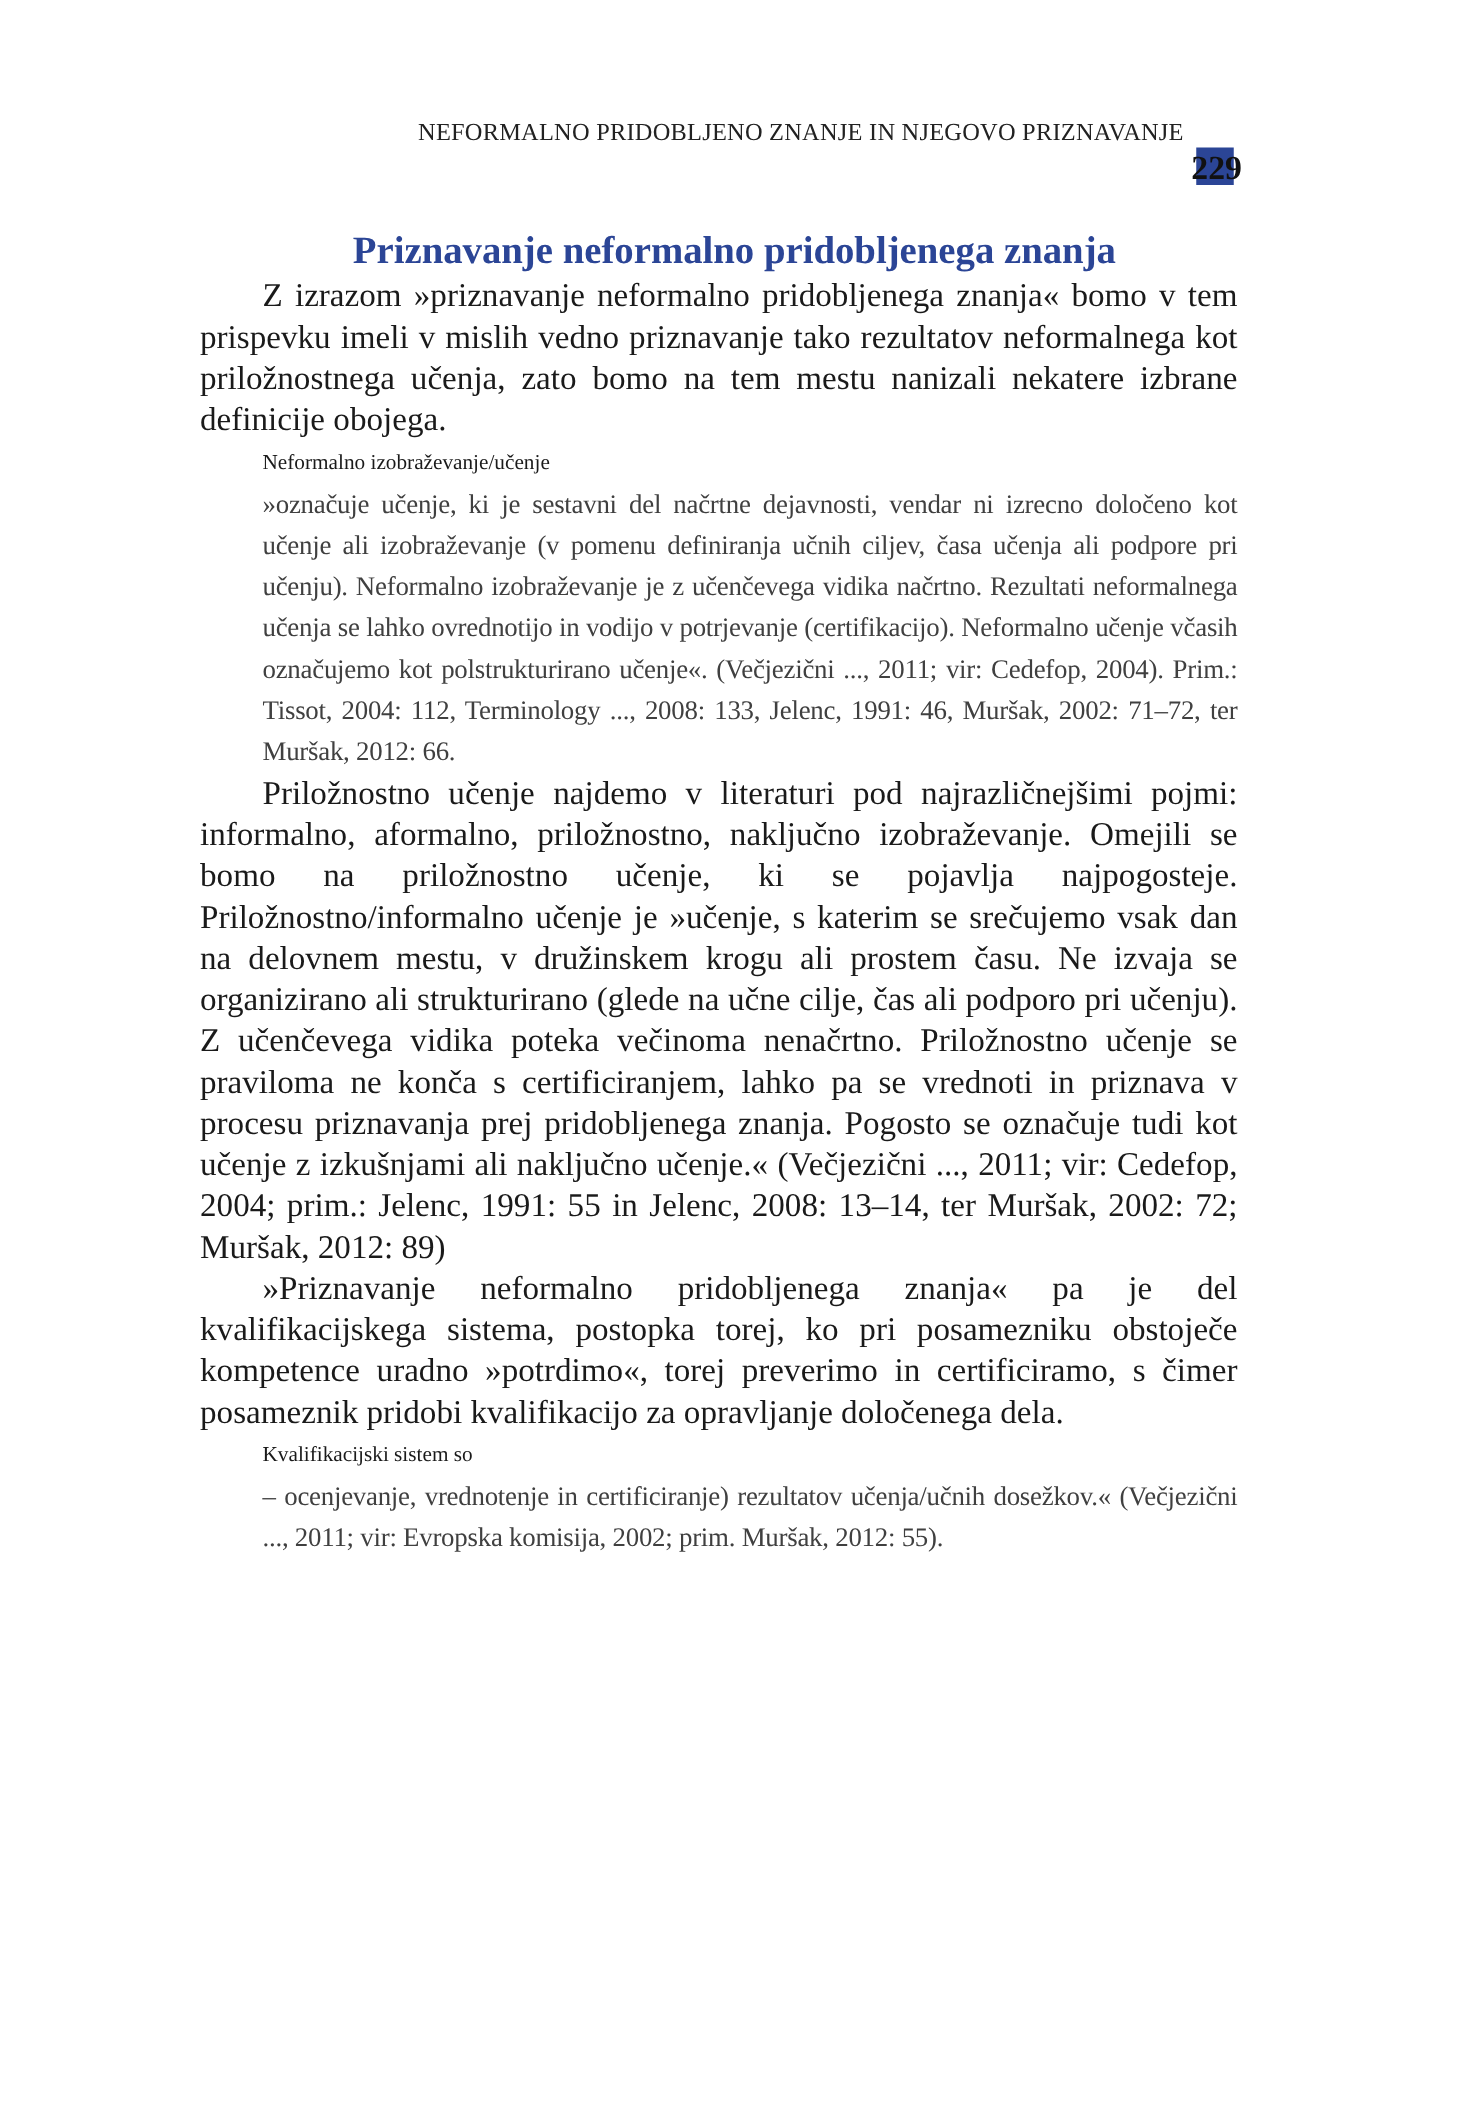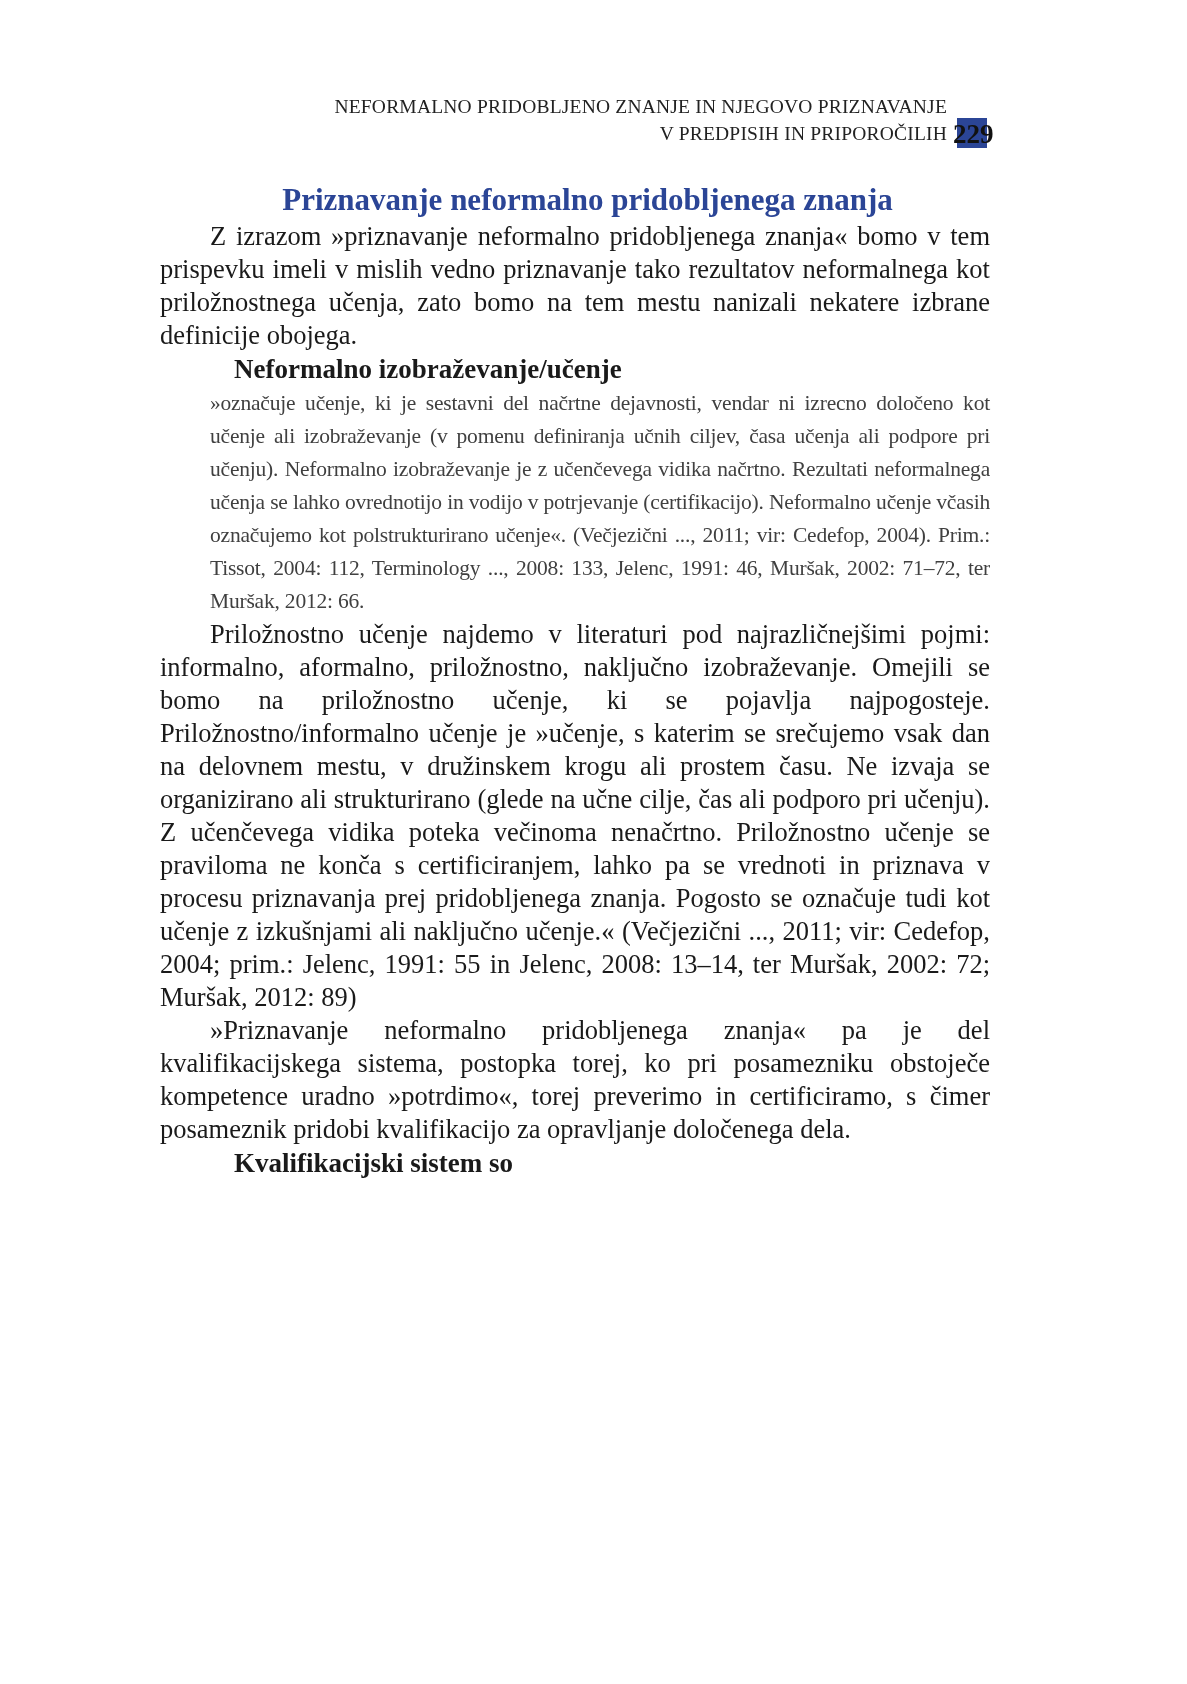--- a/index.html
+++ b/index.html
@@ -6,39 +6,39 @@
   body { width: 1187px; height: 1684px; position: relative; overflow: hidden;
          font-family: "Liberation Serif", "DejaVu Serif", serif; color: #1a1a1a; }
   .running-head { position: absolute; right: 240px; top: 93px; text-align: right;
                   font-size: 19.5px; line-height: 27px; letter-spacing: 0.2px; color: #222; }
   .head-square { position: absolute; left: 957px; top: 118px; width: 30px; height: 30px; background: #2b4596; }
   .page-number { position: absolute; left: 953px; top: 118px; font-size: 27px; font-weight: bold; line-height: 32px; color: #111; }
   .content { position: absolute; left: 160px; top: 180px; width: 830px; }
   .section-title { color: #2b4596; font-weight: bold; font-size: 31px; line-height: 40px; margin: 0 0 0 25px; text-align: center; }
   .para { font-size: 26.5px; line-height: 33px; text-align: justify; margin: 0; }
   .para.indent { text-indent: 50px; }
-  .def-heading { font-size: 27px; line-height: 35px; margin: 0 0 0 74px; font-weight: bold; }
+  .def-heading { font-size: 17px; line-height: 35px; margin: 0 0 0 50px; }
   .quote { margin: 0 0 0 50px; width: 780px; font-size: 21.5px; line-height: 33px; text-align: justify; color: #404040; letter-spacing: -0.2px; }
   .quote p { margin: 0; }
 </style>
 </head>
 <body>
 
 <div class="running-head">
   <div>NEFORMALNO PRIDOBLJENO ZNANJE IN NJEGOVO PRIZNAVANJE</div>
-  <div>V PREDPISIH IN PRIPOROČILIH</div>
 </div>
 <div class="head-square"></div>
 <div class="page-number">229</div>
 
 <div class="content">
   <h2 class="section-title">Priznavanje neformalno pridobljenega znanja</h2>
   <p class="para indent">Z izrazom »priznavanje neformalno pridobljenega znanja« bomo v tem prispevku imeli v mislih vedno priznavanje tako rezultatov neformalnega kot priložnostnega učenja, zato bomo na tem mestu nanizali nekatere izbrane definicije obojega.</p>
   <div class="def-heading">Neformalno izobraževanje/učenje</div>
   <div class="quote">
     <p>»označuje učenje, ki je sestavni del načrtne dejavnosti, vendar ni izrecno določeno kot učenje ali izobraževanje (v pomenu definiranja učnih ciljev, časa učenja ali podpore pri učenju). Neformalno izobraževanje je z učenčevega vidika načrtno. Rezultati neformalnega učenja se lahko ovrednotijo in vodijo v potrjevanje (certifikacijo). Neformalno učenje včasih označujemo kot polstrukturirano učenje«. (Večjezični ..., 2011; vir: Cedefop, 2004). Prim.: Tissot, 2004: 112, Terminology ..., 2008: 133, Jelenc, 1991: 46, Muršak, 2002: 71–72, ter Muršak, 2012: 66.</p>
   </div>
   <p class="para indent">Priložnostno učenje najdemo v literaturi pod najrazličnejšimi pojmi: informalno, aformalno, priložnostno, naključno izobraževanje. Omejili se bomo na priložnostno učenje, ki se pojavlja najpogosteje. Priložnostno/informalno učenje je »učenje, s katerim se srečujemo vsak dan na delovnem mestu, v družinskem krogu ali prostem času. Ne izvaja se organizirano ali strukturirano (glede na učne cilje, čas ali podporo pri učenju). Z učenčevega vidika poteka večinoma nenačrtno. Priložnostno učenje se praviloma ne konča s certificiranjem, lahko pa se vrednoti in priznava v procesu priznavanja prej pridobljenega znanja. Pogosto se označuje tudi kot učenje z izkušnjami ali naključno učenje.« (Večjezični ..., 2011; vir: Cedefop, 2004; prim.: Jelenc, 1991: 55 in Jelenc, 2008: 13–14, ter Muršak, 2002: 72; Muršak, 2012: 89)</p>
   <p class="para indent">»Priznavanje neformalno pridobljenega znanja« pa je del kvalifikacijskega sistema, postopka torej, ko pri posamezniku obstoječe kompetence uradno »potrdimo«, torej preverimo in certificiramo, s čimer posameznik pridobi kvalifikacijo za opravljanje določenega dela.</p>
   <div class="def-heading">Kvalifikacijski sistem so</div>
   <div class="quote">
+    <p>– ocenjevanje, vrednotenje in certificiranje) rezultatov učenja/učnih dosežkov.« (Večjezični ..., 2011; vir: Evropska komisija, 2002; prim. Muršak, 2012: 55).</p>
   </div>
 </div>
 
 </body></html>

